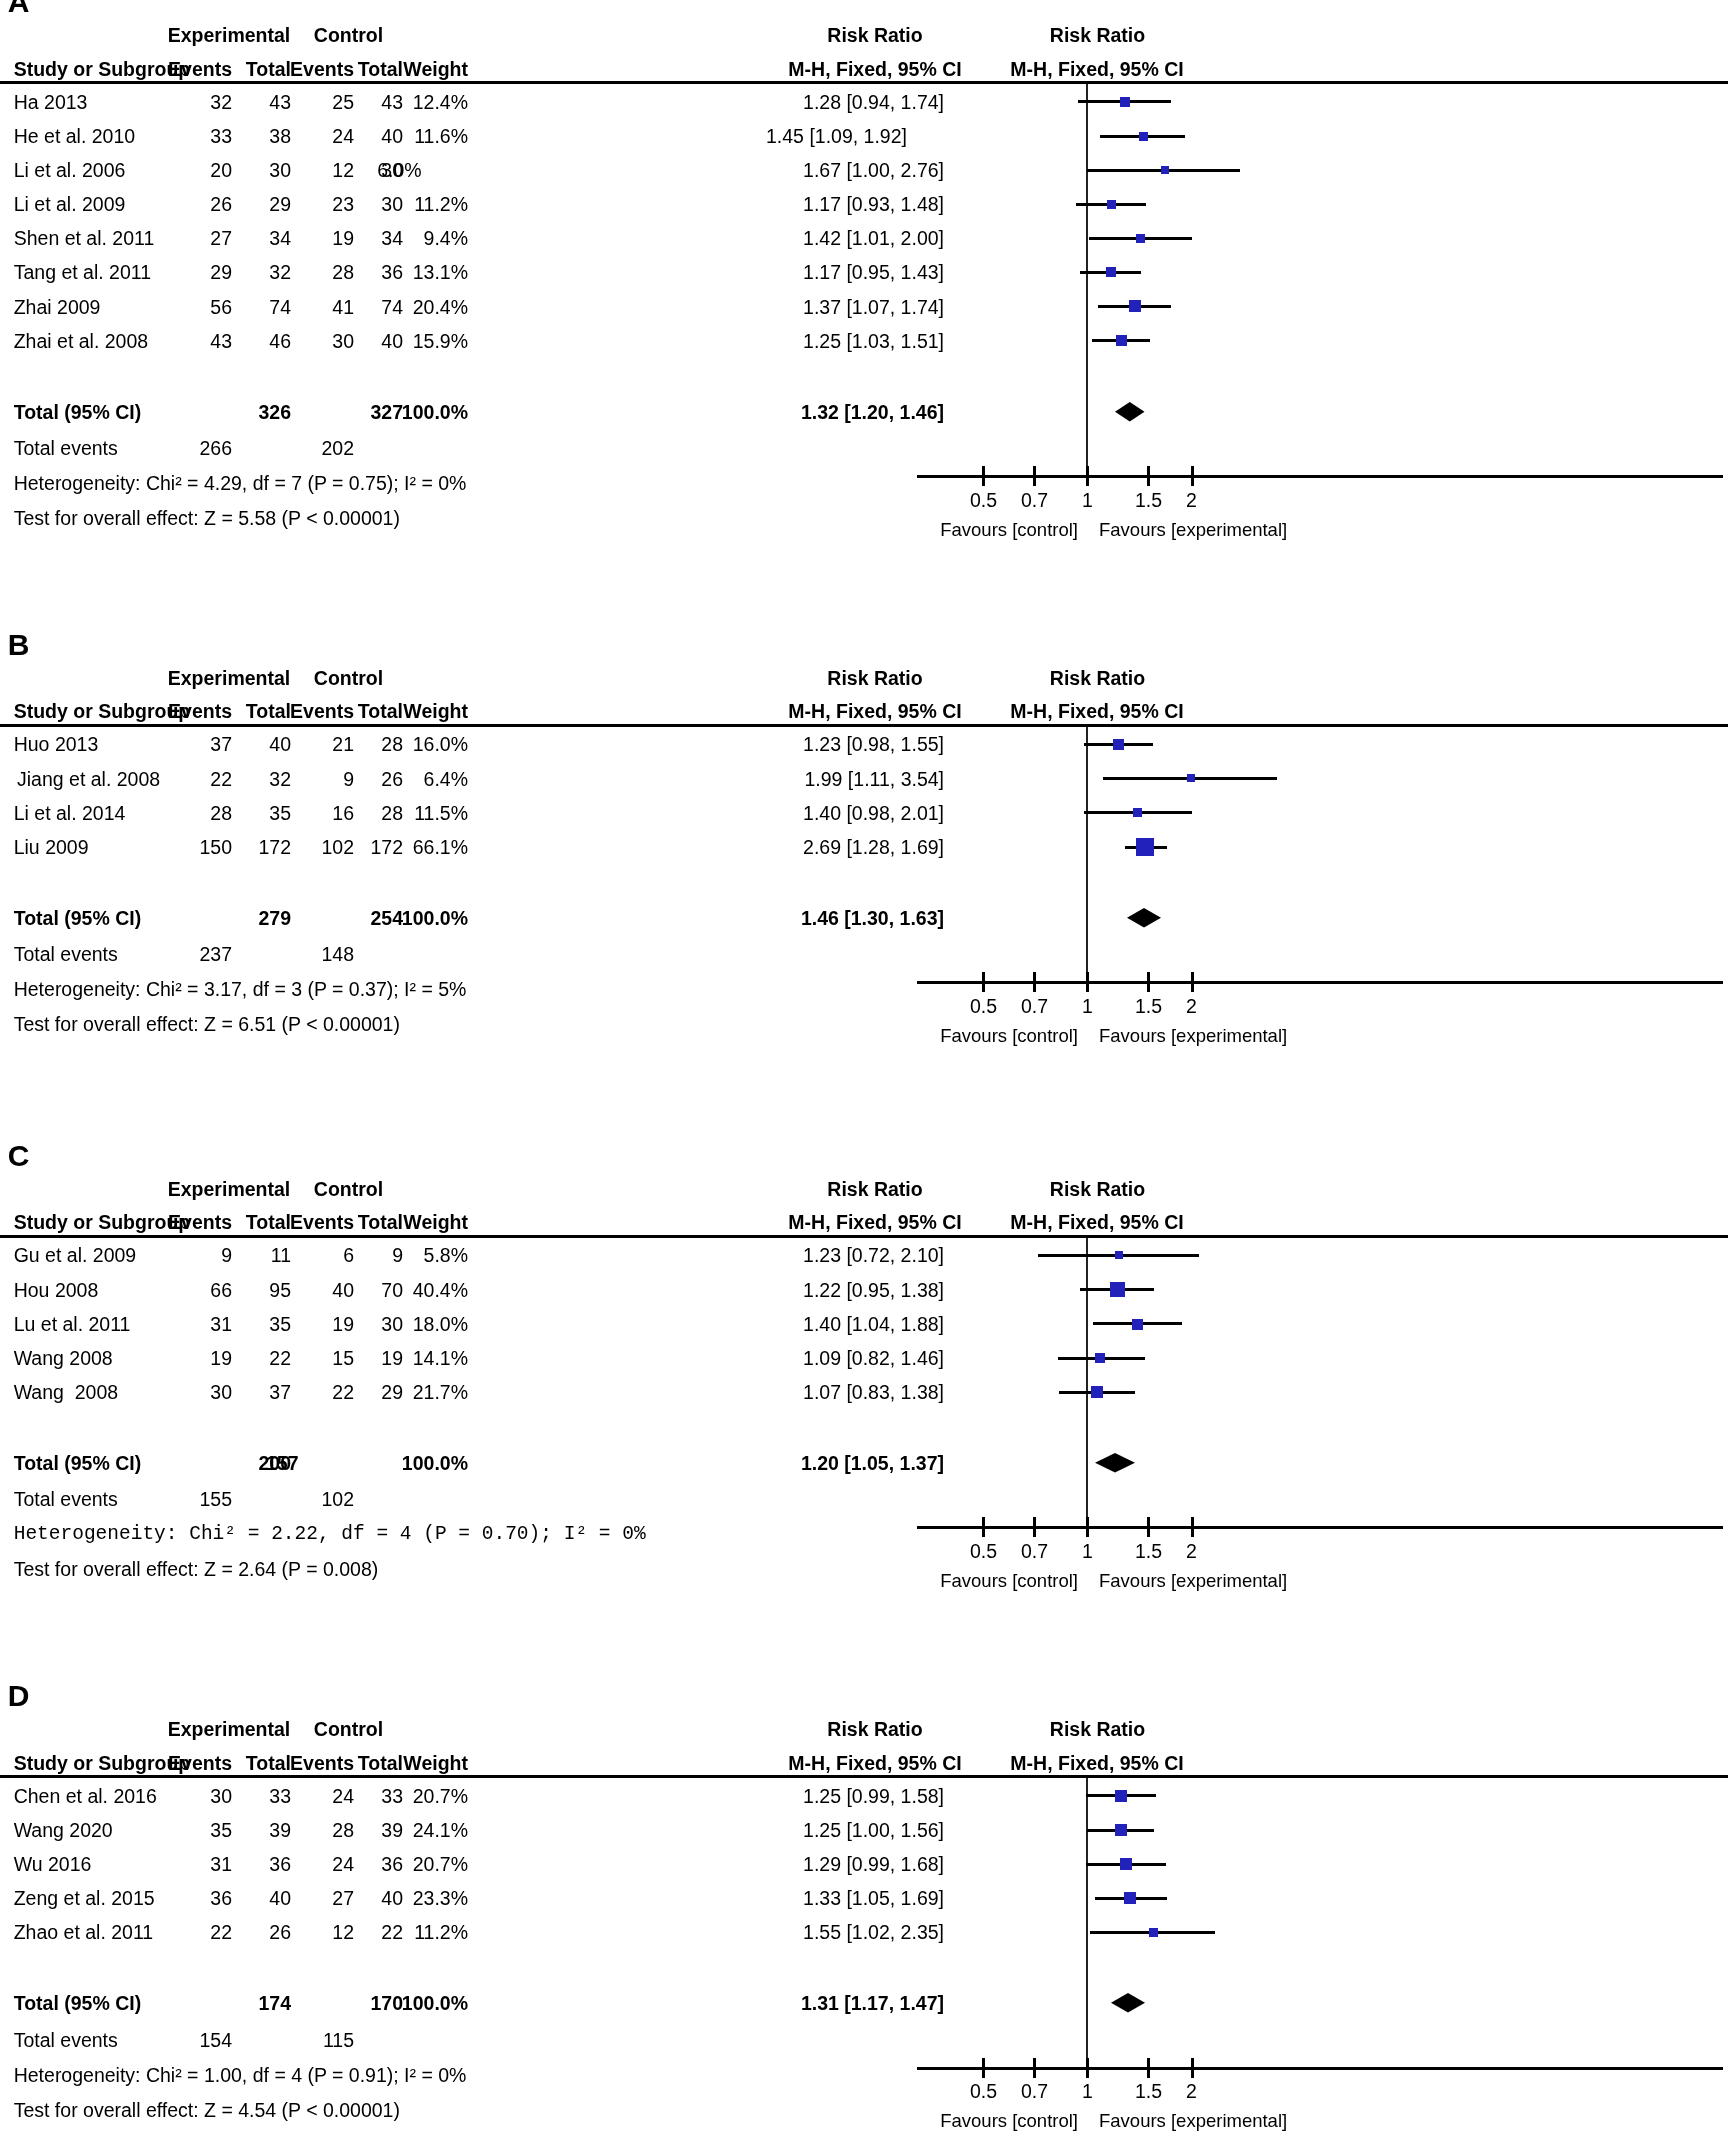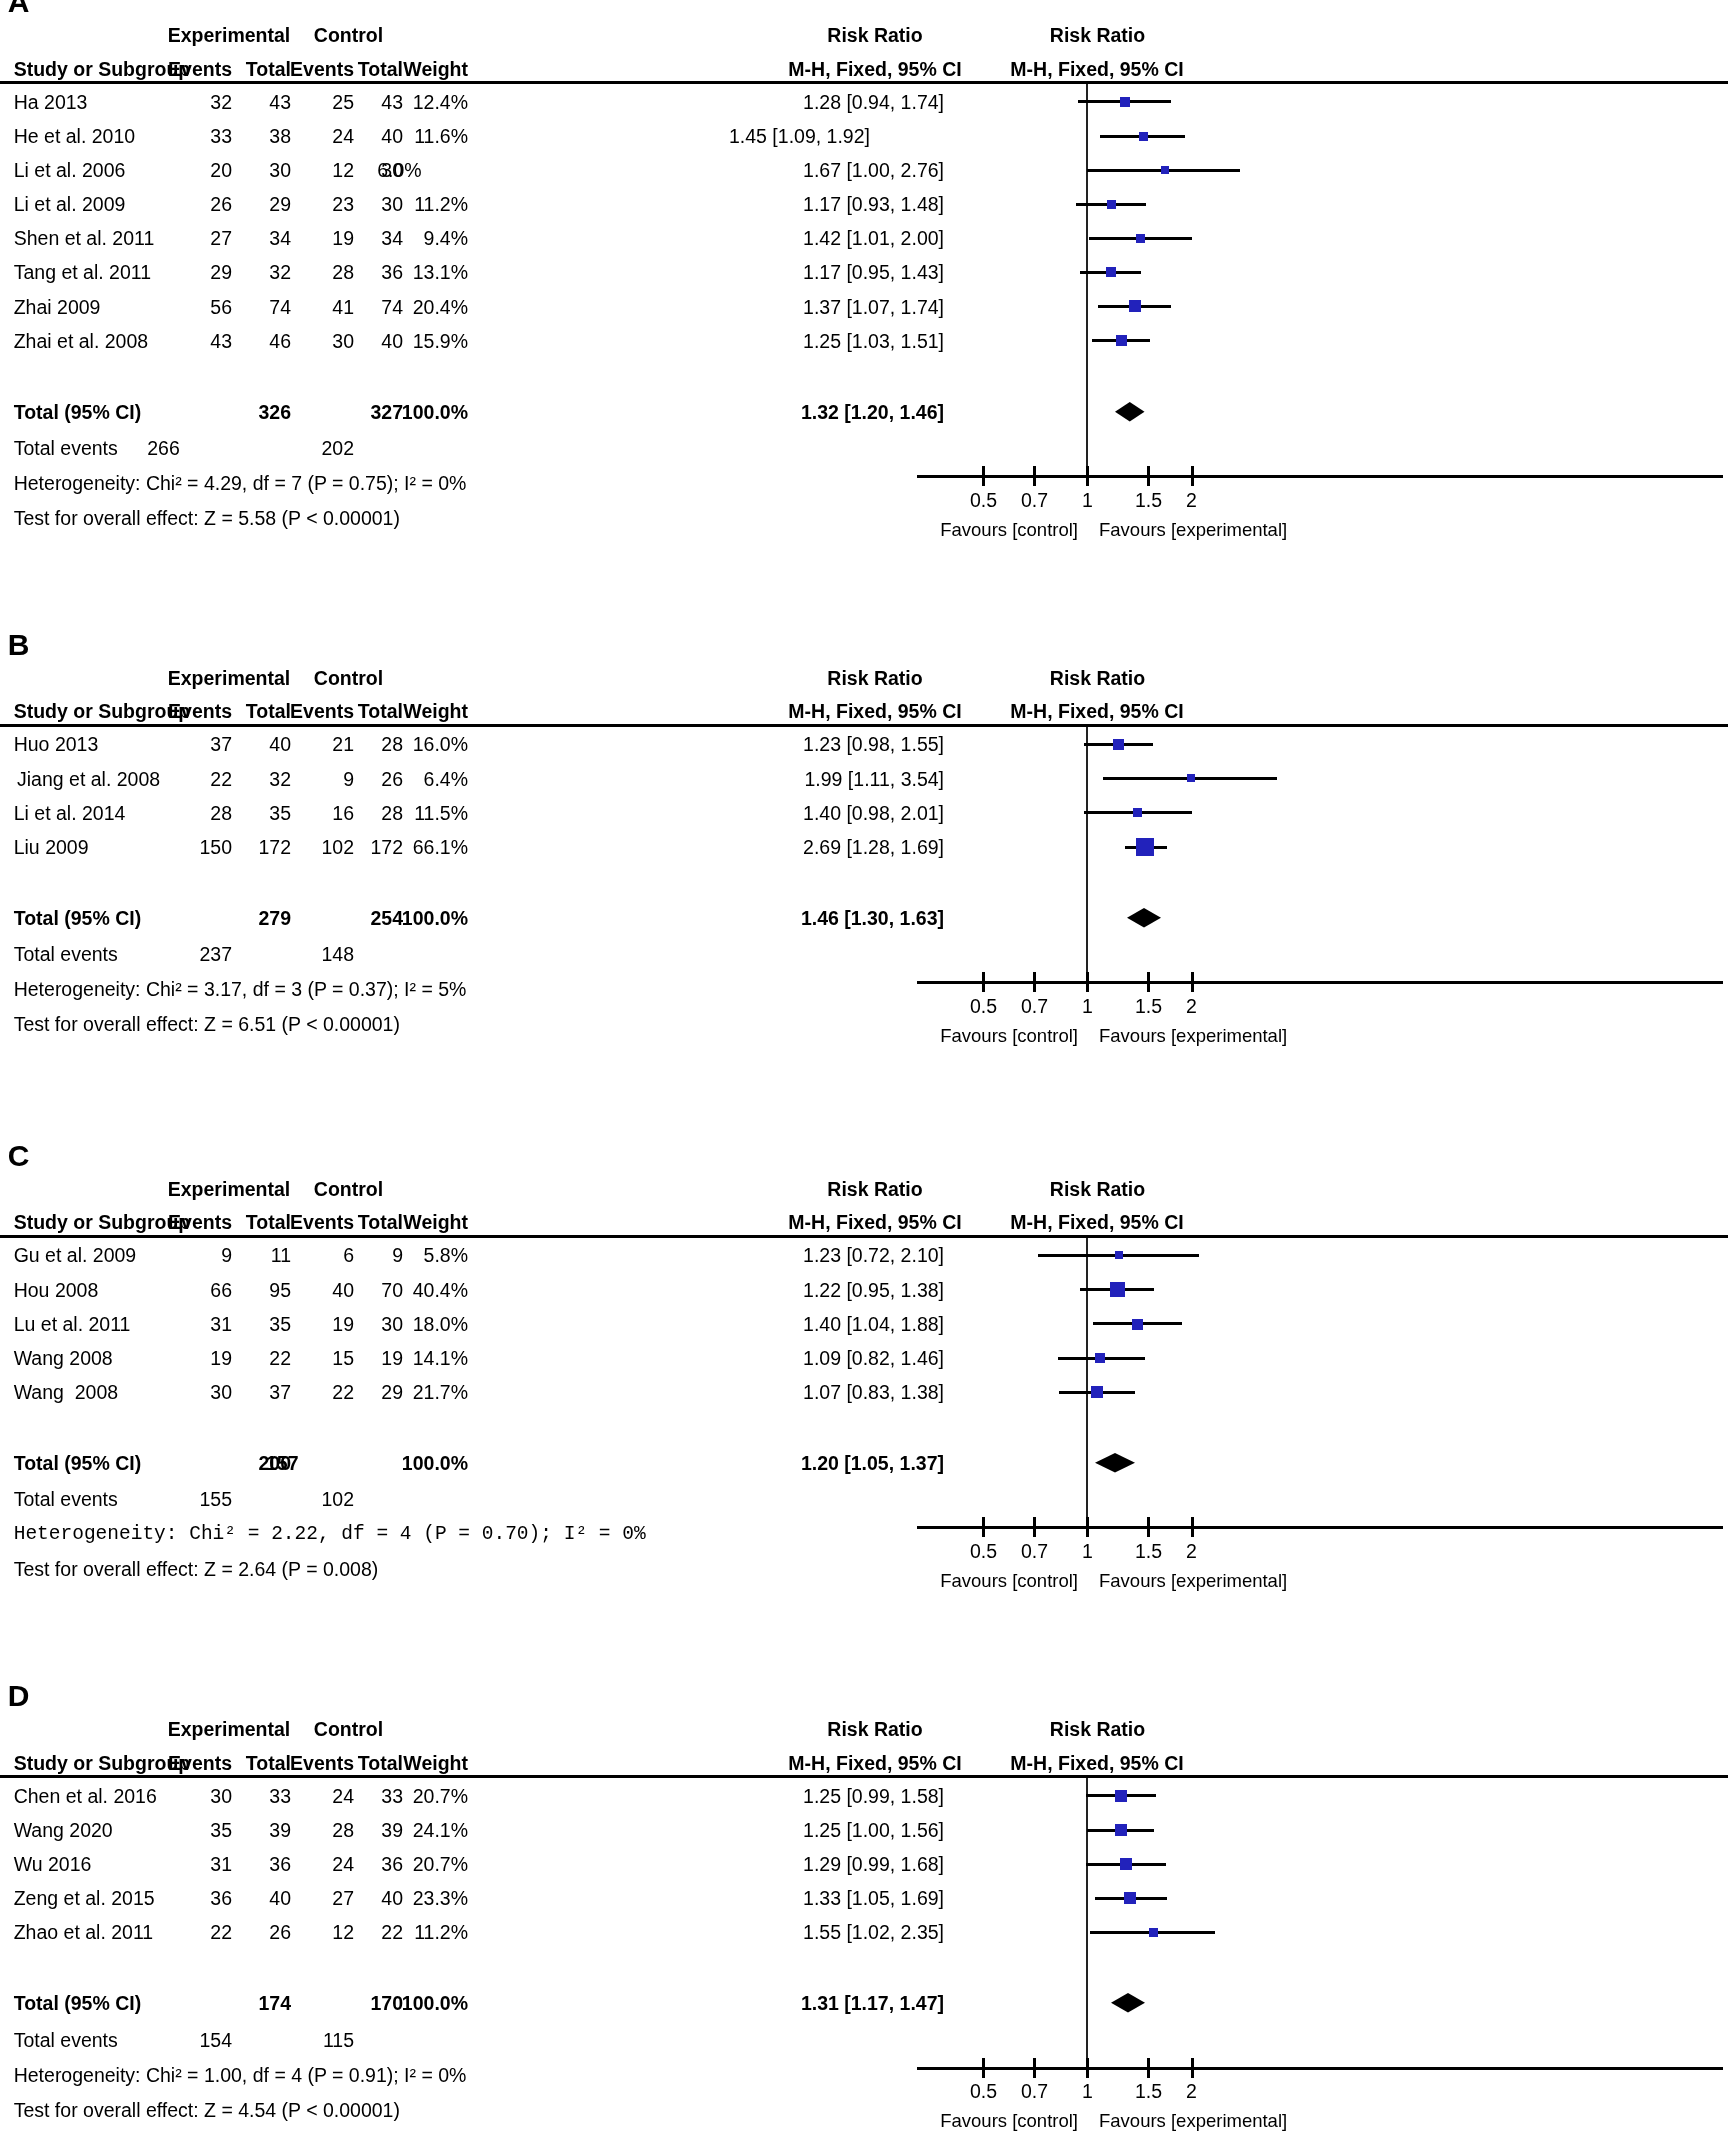--- a/index.html
+++ b/index.html
@@ -35,21 +35,21 @@
     <div class="abs" style="left: 331px; top: 91px; width: 137px; text-align: right;">12.4%</div>
     <div class="abs" style="left: 729px; top: 91px; width: 215px; text-align: right;">1.28 [0.94, 1.74]</div>
     <div class="abs" style="left: 1078px; top: 100px; width: 93px; height: 2.9px; background: rgb(0, 0, 0);"></div>
     <div class="abs" style="left: 1120px; top: 97px; width: 9.8px; height: 9.8px; background: rgb(34, 34, 187);"></div>
     <div class="abs" style="left: 13.7px; top: 125px;">He et al. 2010</div>
     <div class="abs" style="left: 95px; top: 125px; width: 137px; text-align: right;">33</div>
     <div class="abs" style="left: 154px; top: 125px; width: 137px; text-align: right;">38</div>
     <div class="abs" style="left: 217px; top: 125px; width: 137px; text-align: right;">24</div>
     <div class="abs" style="left: 266px; top: 125px; width: 137px; text-align: right;">40</div>
     <div class="abs" style="left: 331px; top: 125px; width: 137px; text-align: right;">11.6%</div>
-    <div class="abs" style="left: 729px; top: 125px; width: 215px; text-align: left;">1.45 [1.09, 1.92]</div>
+    <div class="abs" style="left: 729px; top: 125px; width: 215px; text-align: center;">1.45 [1.09, 1.92]</div>
     <div class="abs" style="left: 1100px; top: 135px; width: 85px; height: 2.9px; background: rgb(0, 0, 0);"></div>
     <div class="abs" style="left: 1139px; top: 132px; width: 8.8px; height: 8.8px; background: rgb(34, 34, 187);"></div>
     <div class="abs" style="left: 13.7px; top: 159px;">Li et al. 2006</div>
     <div class="abs" style="left: 95px; top: 159px; width: 137px; text-align: right;">20</div>
     <div class="abs" style="left: 154px; top: 159px; width: 137px; text-align: right;">30</div>
     <div class="abs" style="left: 217px; top: 159px; width: 137px; text-align: right;">12</div>
     <div class="abs" style="left: 266px; top: 159px; width: 137px; text-align: right;">30</div>
     <div class="abs" style="left: 331px; top: 159px; width: 137px; text-align: center;">6.0%</div>
     <div class="abs" style="left: 729px; top: 159px; width: 215px; text-align: right;">1.67 [1.00, 2.76]</div>
     <div class="abs" style="left: 1087px; top: 169px; width: 153px; height: 2.9px; background: rgb(0, 0, 0);"></div>
@@ -99,21 +99,21 @@
     <div class="abs" style="left: 729px; top: 330px; width: 215px; text-align: right;">1.25 [1.03, 1.51]</div>
     <div class="abs" style="left: 1092px; top: 339px; width: 58px; height: 2.9px; background: rgb(0, 0, 0);"></div>
     <div class="abs" style="left: 1116px; top: 335px; width: 10.7px; height: 10.7px; background: rgb(34, 34, 187);"></div>
     <div class="abs b" style="left: 13.7px; top: 401px;">Total (95% CI)</div>
     <div class="abs b" style="left: 154px; top: 401px; width: 137px; text-align: right;">326</div>
     <div class="abs b" style="left: 266px; top: 401px; width: 137px; text-align: right;">327</div>
     <div class="abs b" style="left: 331px; top: 401px; width: 137px; text-align: right;">100.0%</div>
     <div class="abs b" style="left: 729px; top: 401px; width: 215px; text-align: right;">1.32 [1.20, 1.46]</div>
     <div class="abs" style="left: 1115px; top: 402px; width: 29.5px; height: 19.5px; background: rgb(0, 0, 0); clip-path: polygon(0% 50%, 50% 0%, 100% 50%, 50% 100%);"></div>
     <div class="abs" style="left: 13.7px; top: 437px;">Total events</div>
-    <div class="abs" style="left: 95px; top: 437px; width: 137px; text-align: center;">266</div>
+    <div class="abs" style="left: 95px; top: 437px; width: 137px; text-align: right;">266</div>
     <div class="abs" style="left: 217px; top: 437px; width: 137px; text-align: right;">202</div>
     <div class="abs" style="left: 13.7px; top: 472px;">Heterogeneity: Chi² = 4.29, df = 7 (P = 0.75); I² = 0%</div>
     <div class="abs" style="left: 13.7px; top: 507px;">Test for overall effect: Z = 5.58 (P &lt; 0.00001)</div>
     <div class="abs" style="left: 917px; top: 475px; width: 806px; height: 2.9px; background: rgb(0, 0, 0);"></div>
     <div class="abs" style="left: 982px; top: 466px; width: 2.9px; height: 19.5px; background: rgb(0, 0, 0);"></div>
     <div class="abs" style="left: 954px; top: 489px; width: 59px; text-align: center;">0.5</div>
     <div class="abs" style="left: 1033px; top: 466px; width: 2.9px; height: 19.5px; background: rgb(0, 0, 0);"></div>
     <div class="abs" style="left: 1005px; top: 489px; width: 59px; text-align: center;">0.7</div>
     <div class="abs" style="left: 1086px; top: 466px; width: 2.9px; height: 19.5px; background: rgb(0, 0, 0);"></div>
     <div class="abs" style="left: 1058px; top: 489px; width: 59px; text-align: center;">1</div>

